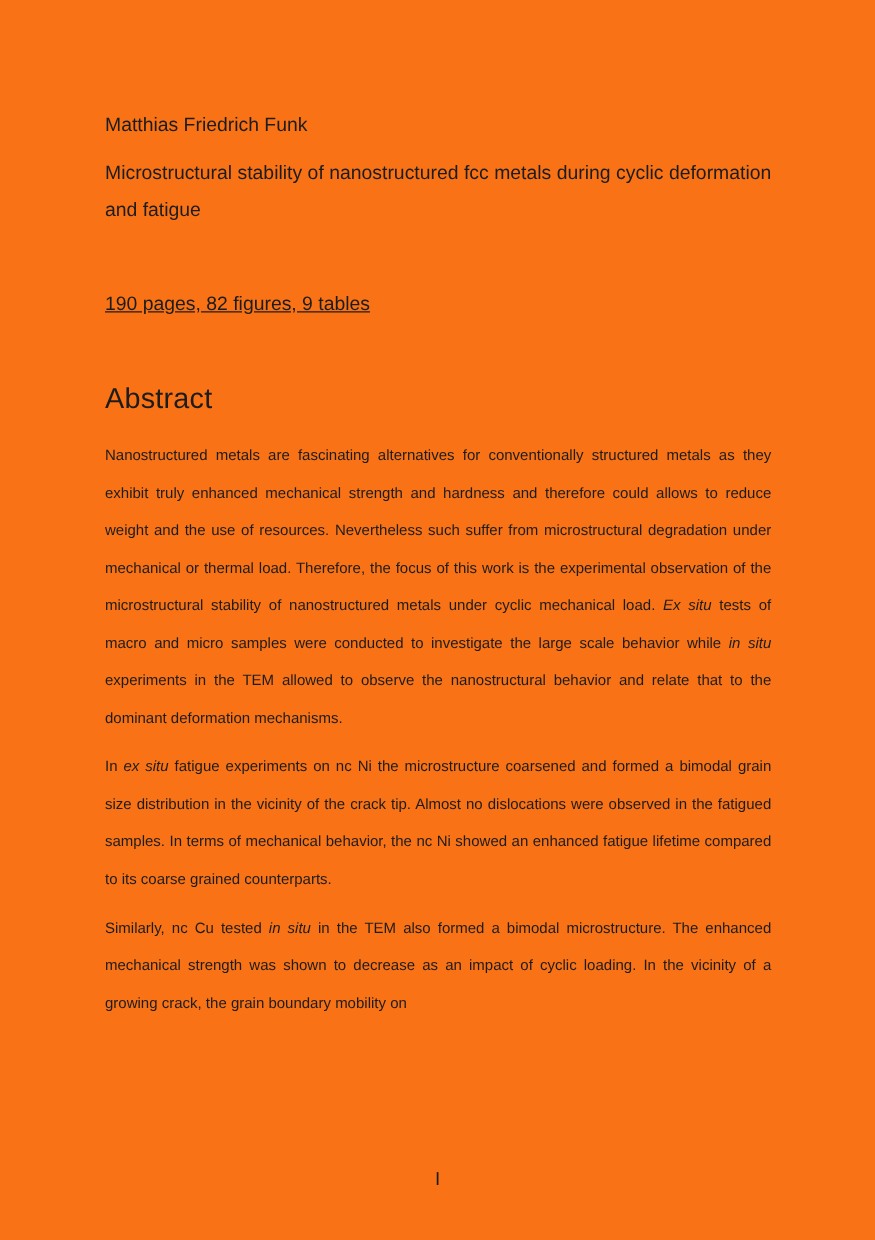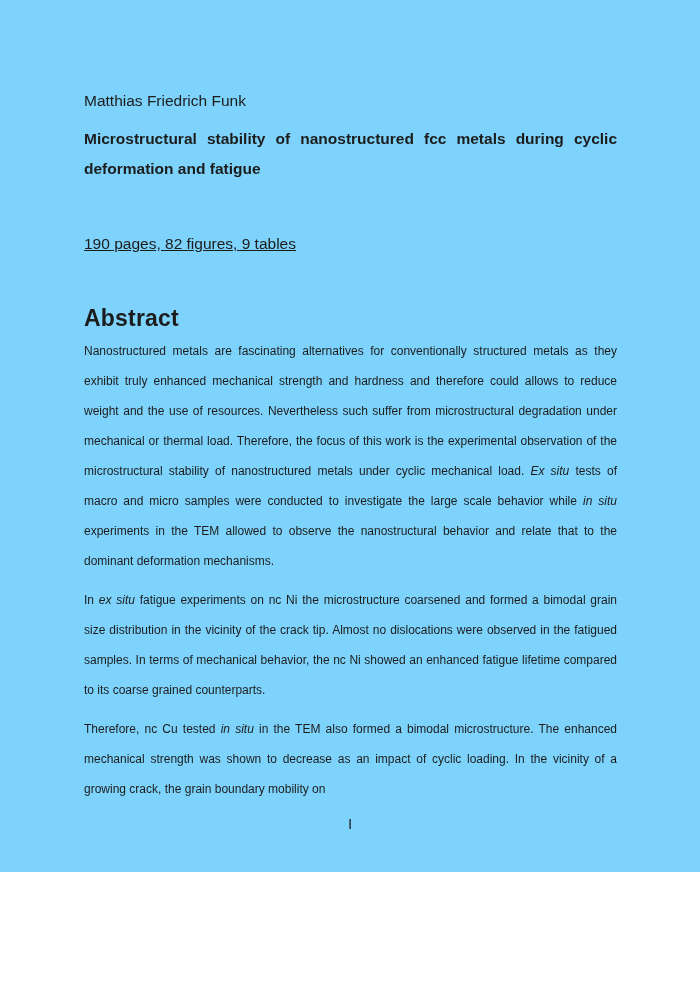--- a/index.html
+++ b/index.html
@@ -7,49 +7,49 @@
   body {
     width: 700px;
     height: 992px;
     font-family: "Liberation Sans", sans-serif;
     color: #1c1c1c;
     position: relative;
     overflow: hidden;
   }
   .page {
     width: 700px;
-    height: 872px;
-    background: #7dd3fc;
+    height: 992px;
+    background: #f97316;
     position: relative;
   }
   .content {
     padding: 86px 83px 0 84px;
   }
   .author {
     font-size: 15.5px;
     line-height: 30px;
     margin-bottom: 8px;
   }
   .doc-title {
     font-size: 15.5px;
-    font-weight: bold;
+    font-weight: normal;
     line-height: 30px;
     text-align: justify;
   }
   .stats {
     font-size: 15.5px;
     line-height: 30px;
     margin-top: 45px;
     text-decoration: underline;
   }
   .abstract-heading {
     font-size: 23px;
-    font-weight: bold;
+    font-weight: normal;
     margin-top: 46px;
-    margin-bottom: 4px;
+    margin-bottom: 17px;
     letter-spacing: 0.2px;
   }
   p.body-par {
     font-size: 12px;
     line-height: 30px;
     text-align: justify;
     margin-bottom: 9px;
   }
   p.body-par em {
     font-style: italic;
@@ -79,19 +79,19 @@
 
     <p class="body-par">
       <span>Nanostructured metals are fascinating alternatives for conventionally structured metals as they exhibit truly enhanced mechanical strength and hardness and therefore could allows to reduce weight and the use of resources. Nevertheless such suffer from microstructural degradation under mechanical or thermal load. Therefore, the focus of this work is the experimental observation of the microstructural stability of nanostructured metals under cyclic mechanical load. </span><em>Ex situ</em><span> tests of macro and micro samples were conducted to investigate the large scale behavior while </span><em>in situ</em><span> experiments in the TEM allowed to observe the nanostructural behavior and relate that to the dominant deformation mechanisms.</span>
     </p>
 
     <p class="body-par">
       <span>In </span><em>ex situ</em><span> fatigue experiments on nc Ni the microstructure coarsened and formed a bimodal grain size distribution in the vicinity of the crack tip. Almost no dislocations were observed in the fatigued samples. In terms of mechanical behavior, the nc Ni showed an enhanced fatigue lifetime compared to its coarse grained counterparts.</span>
     </p>
 
     <p class="body-par">
-      <span>Therefore, nc Cu tested </span><em>in situ</em><span> in the TEM also formed a bimodal microstructure. The enhanced mechanical strength was shown to decrease as an impact of cyclic loading. In the vicinity of a growing crack, the grain boundary mobility on</span>
+      <span>Similarly, nc Cu tested </span><em>in situ</em><span> in the TEM also formed a bimodal microstructure. The enhanced mechanical strength was shown to decrease as an impact of cyclic loading. In the vicinity of a growing crack, the grain boundary mobility on</span>
     </p>
 
   </div>
 
   <div class="page-number">I</div>
 </div>
 
 </body></html>

